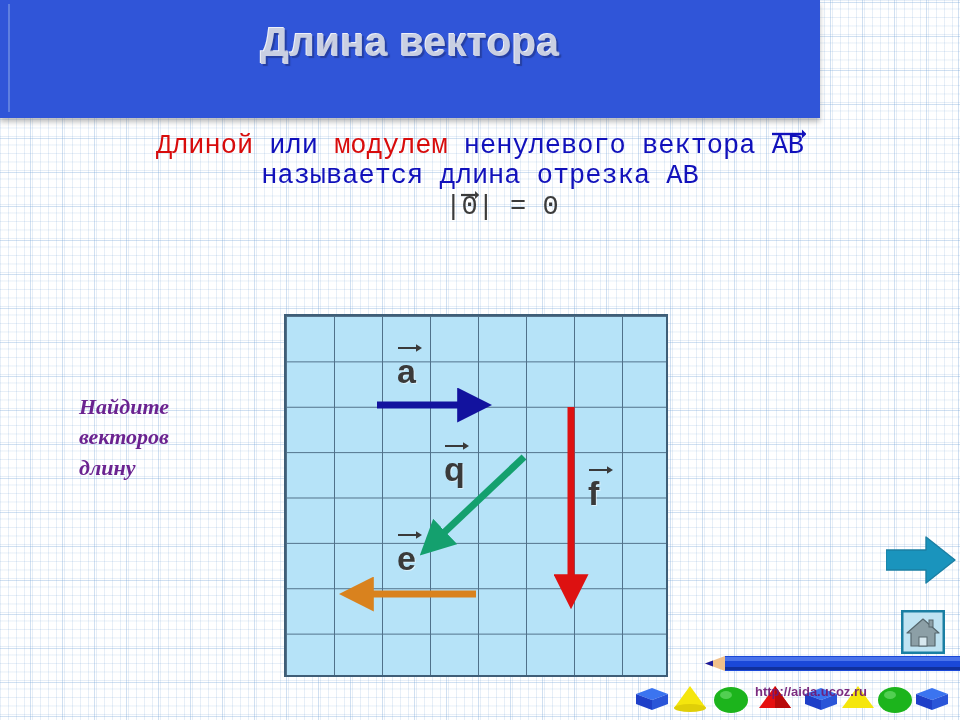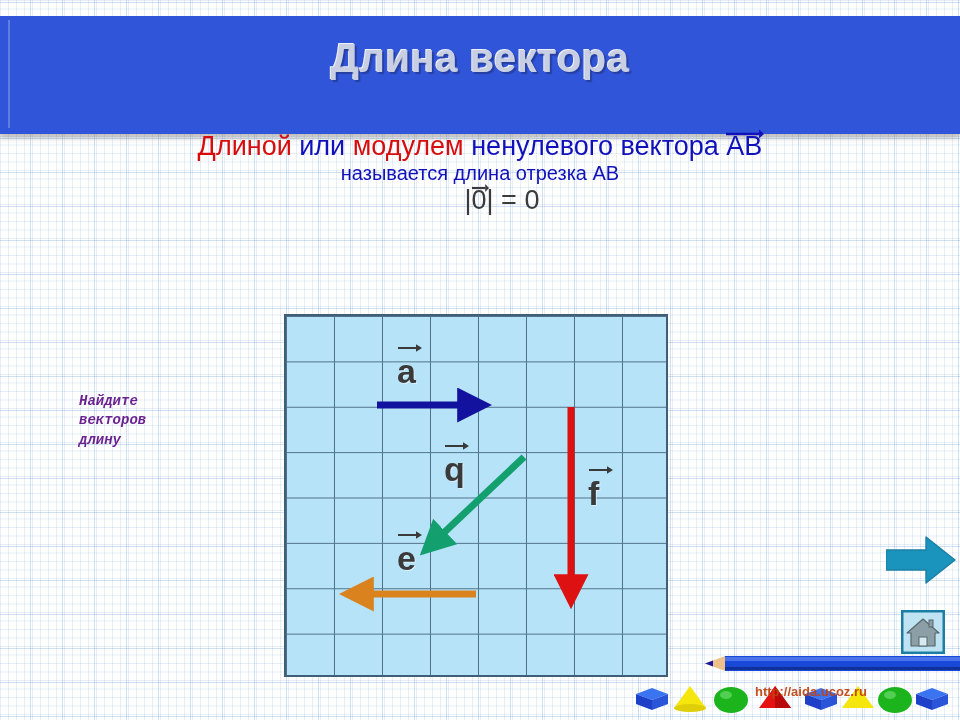--- a/index.html
+++ b/index.html
@@ -23,21 +23,21 @@
     position:absolute;left:0;top:0;width:960px;height:720px;
     background-image:
       linear-gradient(to right, rgba(120,165,215,.18) 1px, transparent 1px),
       linear-gradient(to bottom, rgba(120,165,215,.18) 1px, transparent 1px);
     background-size:8px 8.5px;
     z-index:0;
   }
 
   
   #title-banner{
-    position:absolute;left:0;top:16px;width:960px;height:118px;
+    position:absolute;left:0;top:0;width:820px;height:118px;
     background:#3055d8;
     z-index:5;
     box-shadow:0 4px 5px rgba(110,110,110,.45);
   }
   #title-banner-inner{
     position:absolute;left:8px;top:4px;right:4px;bottom:6px;
     background:#3055d8;
     border-left:2px solid #5f7fe0;
   }
   #page-title{
@@ -47,43 +47,43 @@
     color:#c9cfe2;
     letter-spacing:.5px;
     text-shadow:2px 2px 1px rgba(30,45,120,.55), -1px -1px 0 #eef1fa;
     font-family:"Liberation Sans","DejaVu Sans",sans-serif;
   }
 
   
   #definition-block{
     position:absolute;left:0;right:0;top:133px;
     text-align:center;z-index:6;
-    font-family:Liberation Sans, sans-serif;
+    font-family:Liberation Mono, monospace;
   }
   .def-line{ white-space:nowrap; line-height:1.00; margin-bottom:3px;}
   #def-line-1{font-size:27px;font-weight:500;}
-  #def-line-2{font-size:20px;font-weight:500;}
+  #def-line-2{font-size:27px;font-weight:500;}
   #def-line-3{font-size:27px;font-weight:400;color:#3b3b3b;}
   #def-line-4{font-size:27px;font-weight:400;color:#3b3b3b;margin-top:4px;margin-left:44px;}
   .red{color:#d80c0c;}
   .blue{color:#1111bb;}
   .vec-over{
     position:relative;display:inline-block;padding-top:0;
   }
   .vec-over .bar{
     position:absolute;left:0;right:-2px;top:-4px;height:9px;
   }
   .vec-over .bar svg{display:block;width:100%;height:9px;}
 
   
   #find-prompt{
     position:absolute;left:79px;top:392px;width:170px;
     color:#6b2390;font-weight:bold;font-style:italic;
-    font-size:14px;line-height:1.38;z-index:6;
-    font-family:Liberation Mono, monospace;
+    font-size:22px;line-height:1.38;z-index:6;
+    font-family:Liberation Serif, serif;
   }
 
   
   #vector-grid{
     position:absolute;left:284px;top:314px;width:384px;height:363px;
     background:#b6e3f8;
     border:2px solid #3f5e77;
     box-sizing:border-box;
     z-index:6;
   }
@@ -110,21 +110,21 @@
 
   
   #next-arrow{position:absolute;left:886px;top:536px;width:70px;height:48px;z-index:7;cursor:pointer;}
   #home-button{position:absolute;left:901px;top:610px;width:44px;height:44px;z-index:7;cursor:pointer;}
 
   
   #pencil{position:absolute;left:705px;top:655px;width:255px;height:17px;z-index:7;}
   #shape-row{position:absolute;left:630px;top:678px;width:330px;height:42px;z-index:7;}
   #watermark{
     position:absolute;left:755px;top:684px;z-index:8;
-    font-size:13px;font-weight:bold;color:#c2410c;opacity:.92;
+    font-size:13px;font-weight:bold;color:#701a75;opacity:.92;
     font-family:"Liberation Sans","DejaVu Sans",sans-serif;
     letter-spacing:0px;white-space:nowrap;
   }
 </style>
 </head>
 <body>
 
 <div id="bg-grid-strong"></div>
 <div id="bg-grid"></div>
 

